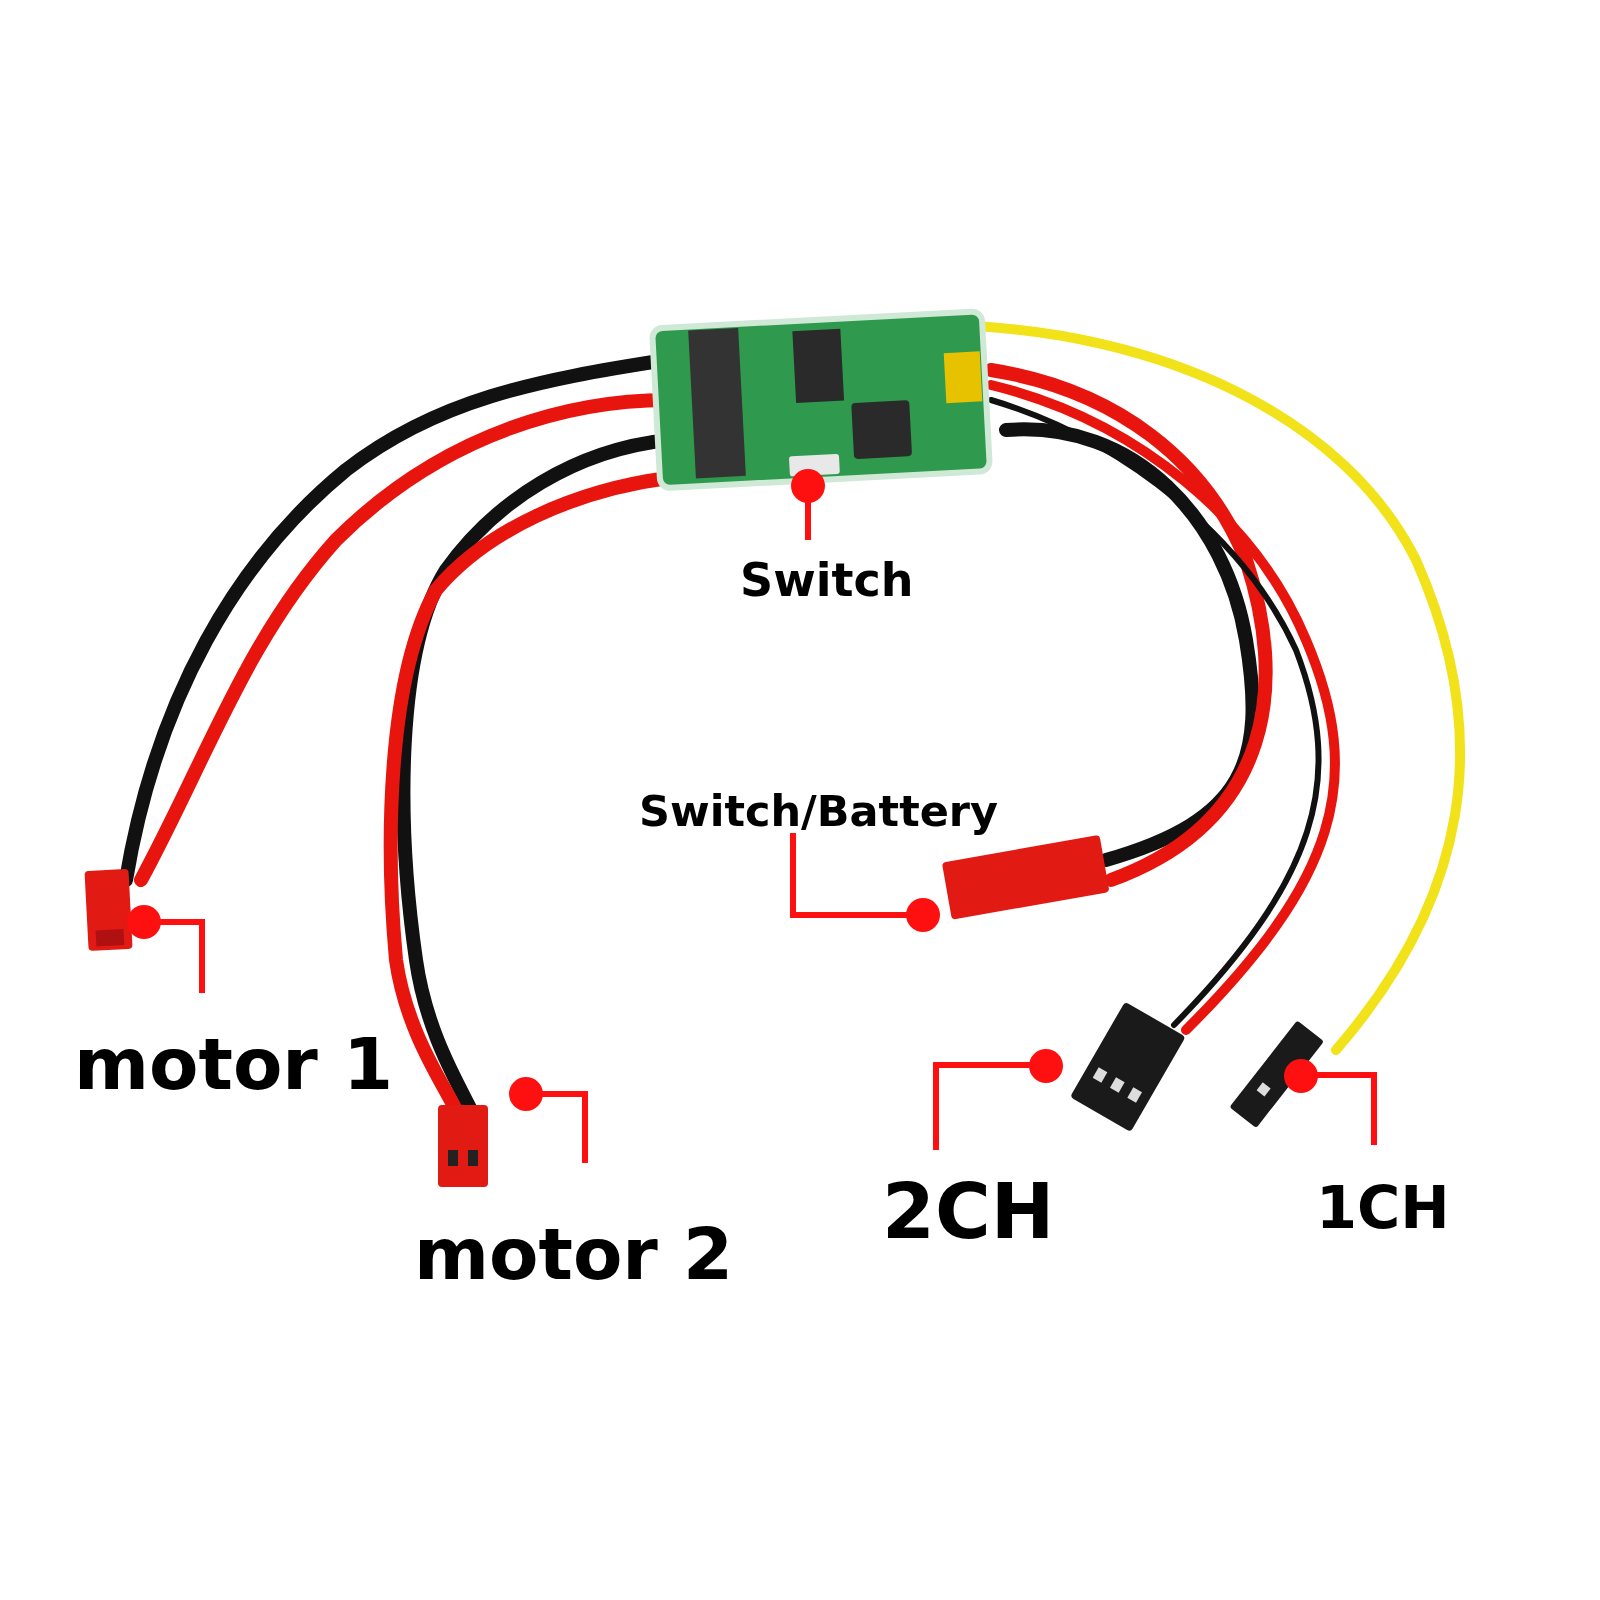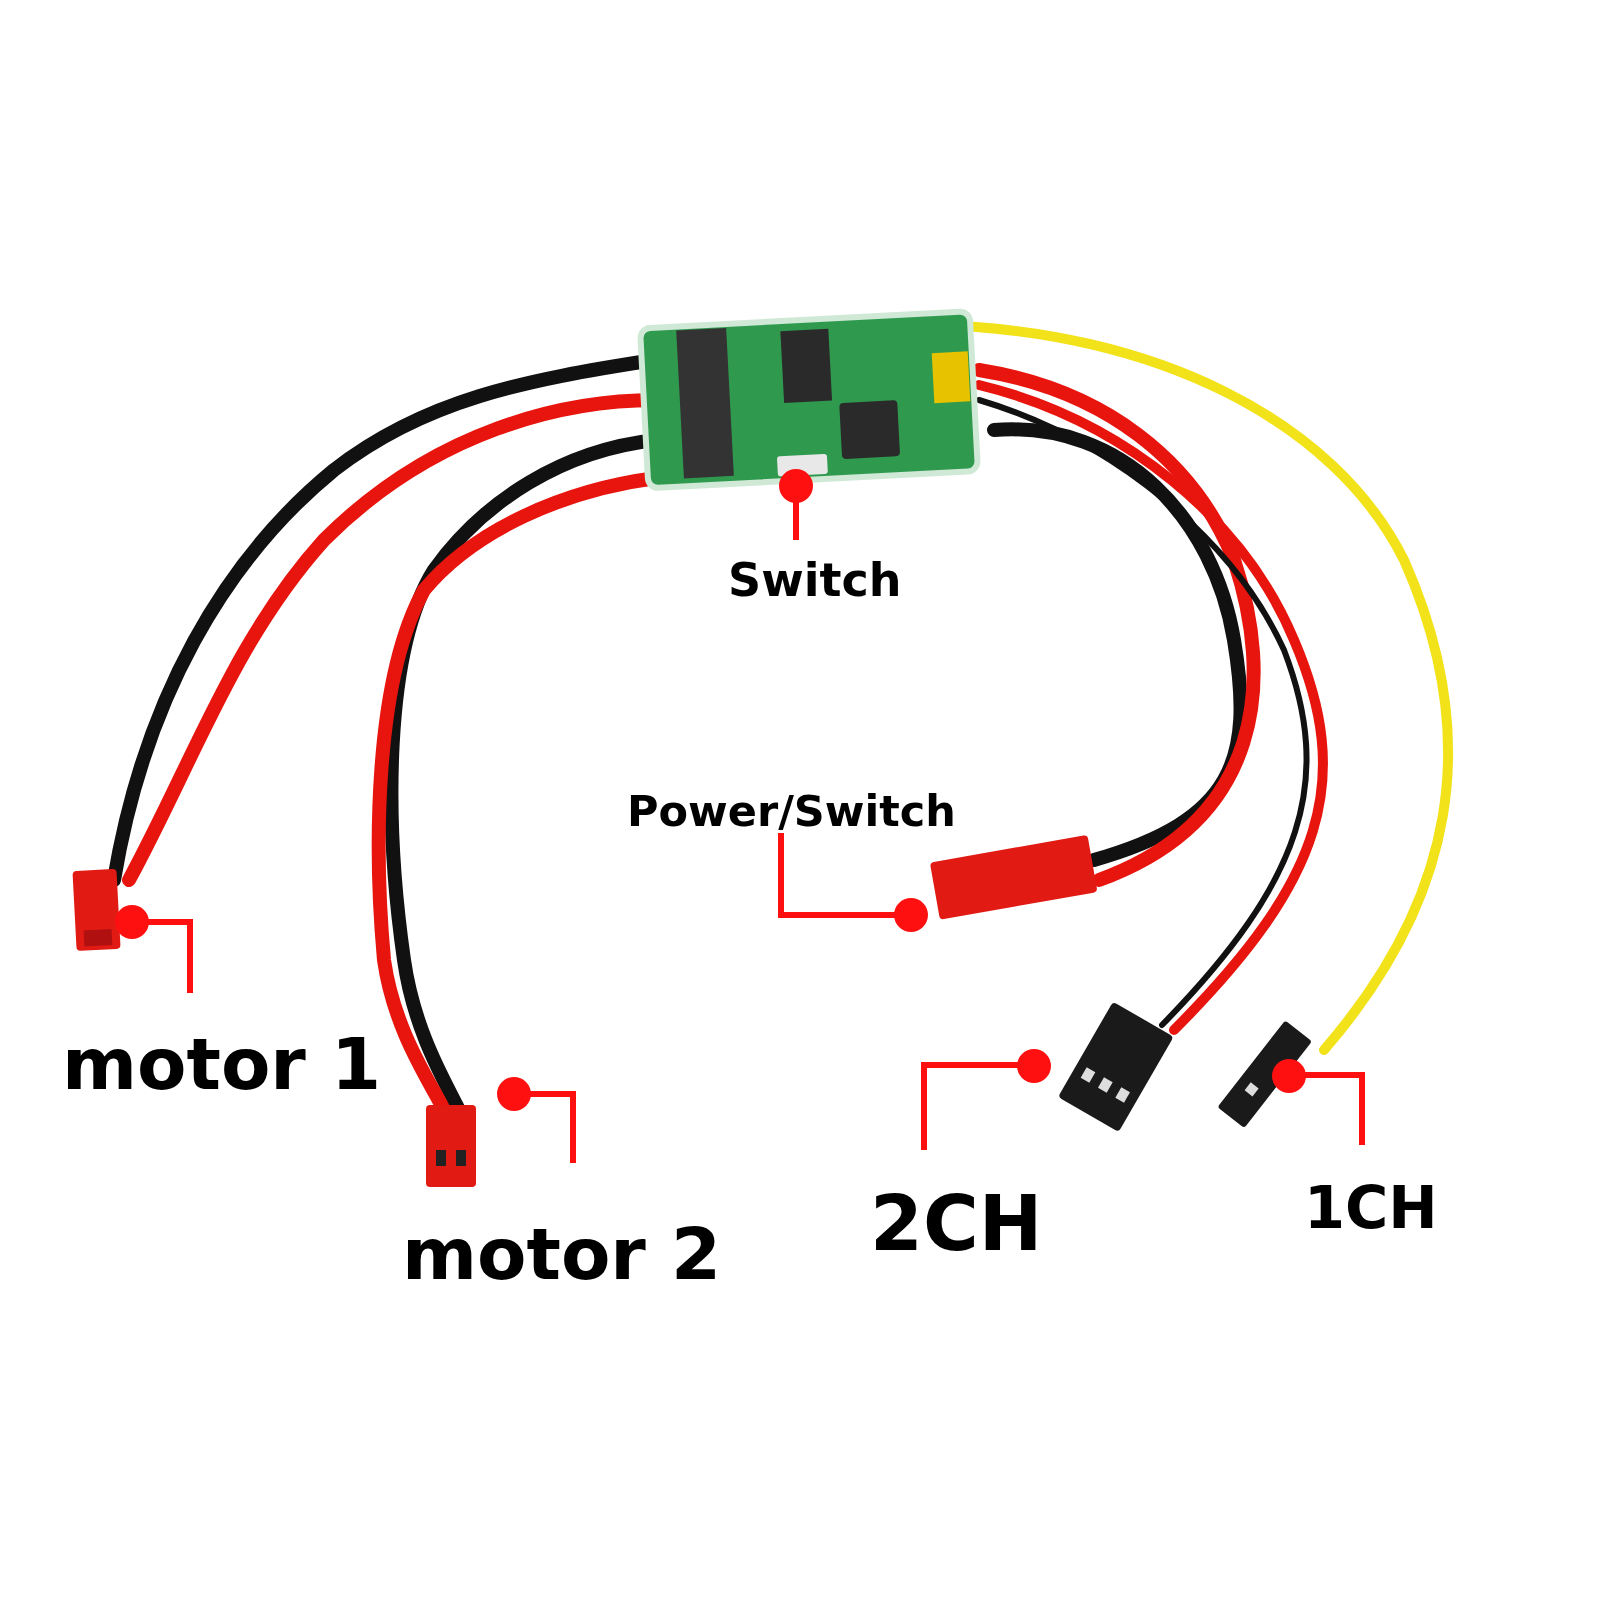--- a/index.html
+++ b/index.html
@@ -1,23 +1,23 @@
 <!DOCTYPE html>
 <html><head>
 <meta charset="utf-8">
 <style>
   html,body{margin:0;padding:0;background:#ffffff;}
   body{width:1600px;height:1600px;position:relative;overflow:hidden;font-family:"DejaVu Sans",sans-serif;}
-  #stage{position:absolute;left:4px;top:0;width:1553px;height:1600px;}
+  #stage{position:absolute;left:16px;top:0;width:1553px;height:1600px;}
   .label{position:absolute;font-family:"DejaVu Sans",sans-serif;font-weight:bold;color:#000;white-space:nowrap;line-height:1;}
   .lbl-switch{left:724px;top:557px;font-size:46px;}
   .lbl-power{left:623px;top:790px;font-size:43px;}
   .lbl-m1{left:38px;top:1028px;font-size:72px;margin-left:20px;}
   .lbl-m2{left:398px;top:1218px;font-size:72px;}
-  .lbl-2ch{left:866px;top:1174px;font-size:76px;margin-top:12px;}
+  .lbl-2ch{left:866px;top:1174px;font-size:76px;}
   .lbl-1ch{left:1300px;top:1178px;font-size:59px;}
 </style>
 </head>
 <body>
 
 <div id="stage">
   <svg width="1600" height="1600" viewBox="0 0 1600 1600">
 
     <g>
       <path d="M650,360 C520,380 420,400 330,470 C220,560 140,700 110,880" stroke="#111" stroke-width="14" fill="none" stroke-linecap="round"></path>
@@ -89,18 +89,18 @@
       <circle cx="792" cy="486" r="17"></circle>
       <circle cx="907" cy="915" r="17"></circle>
       <circle cx="128" cy="922" r="17"></circle>
       <circle cx="510" cy="1094" r="17"></circle>
       <circle cx="1030" cy="1066" r="17"></circle>
       <circle cx="1285" cy="1076" r="17"></circle>
     </g>
   </svg>
 
   <div class="label lbl-switch">Switch</div>
-  <div class="label lbl-power">Power/Switch</div>
+  <div class="label lbl-power">Switch/Battery</div>
   <div class="label lbl-m1">motor 1</div>
   <div class="label lbl-m2">motor 2</div>
   <div class="label lbl-2ch">2CH</div>
   <div class="label lbl-1ch">1CH</div>
 </div>
 
 </body></html>

